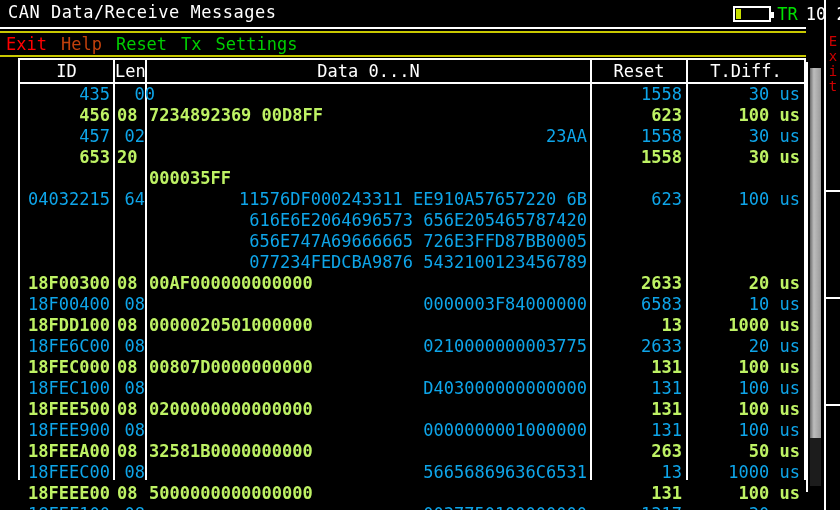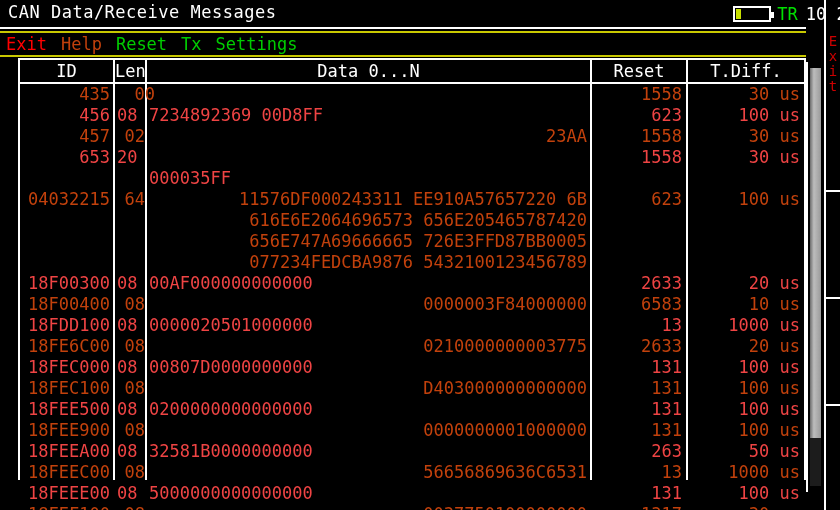--- a/index.html
+++ b/index.html
@@ -173,22 +173,22 @@
     position: absolute;
     font-size: 17px;
     line-height: 21px;
     white-space: pre;
   }
   .c-id    { left: 20px;  width: 90px; text-align: right; }
   .c-len   { left: 149px; width: 28px; text-align: left; }
   .c-data  { left: 149px; width: 438px; text-align: left; }
   .c-count { left: 592px; width: 90px; text-align: right; }
   .c-tdiff { left: 688px; width: 112px; text-align: right; }
-  .bright { color: #c2410c; text-align: right; }
-  .dim    { color: #ef4444; }
+  .bright { color: #0ea5e9; text-align: right; }
+  .dim    { color: #bef264; font-weight: bold; }
 
   
   #scrollbar {
     position: absolute;
     left: 810px; top: 68px;
     width: 11px;
     height: 418px;
     background: #000000;
   }
   #scroll-thumb {

